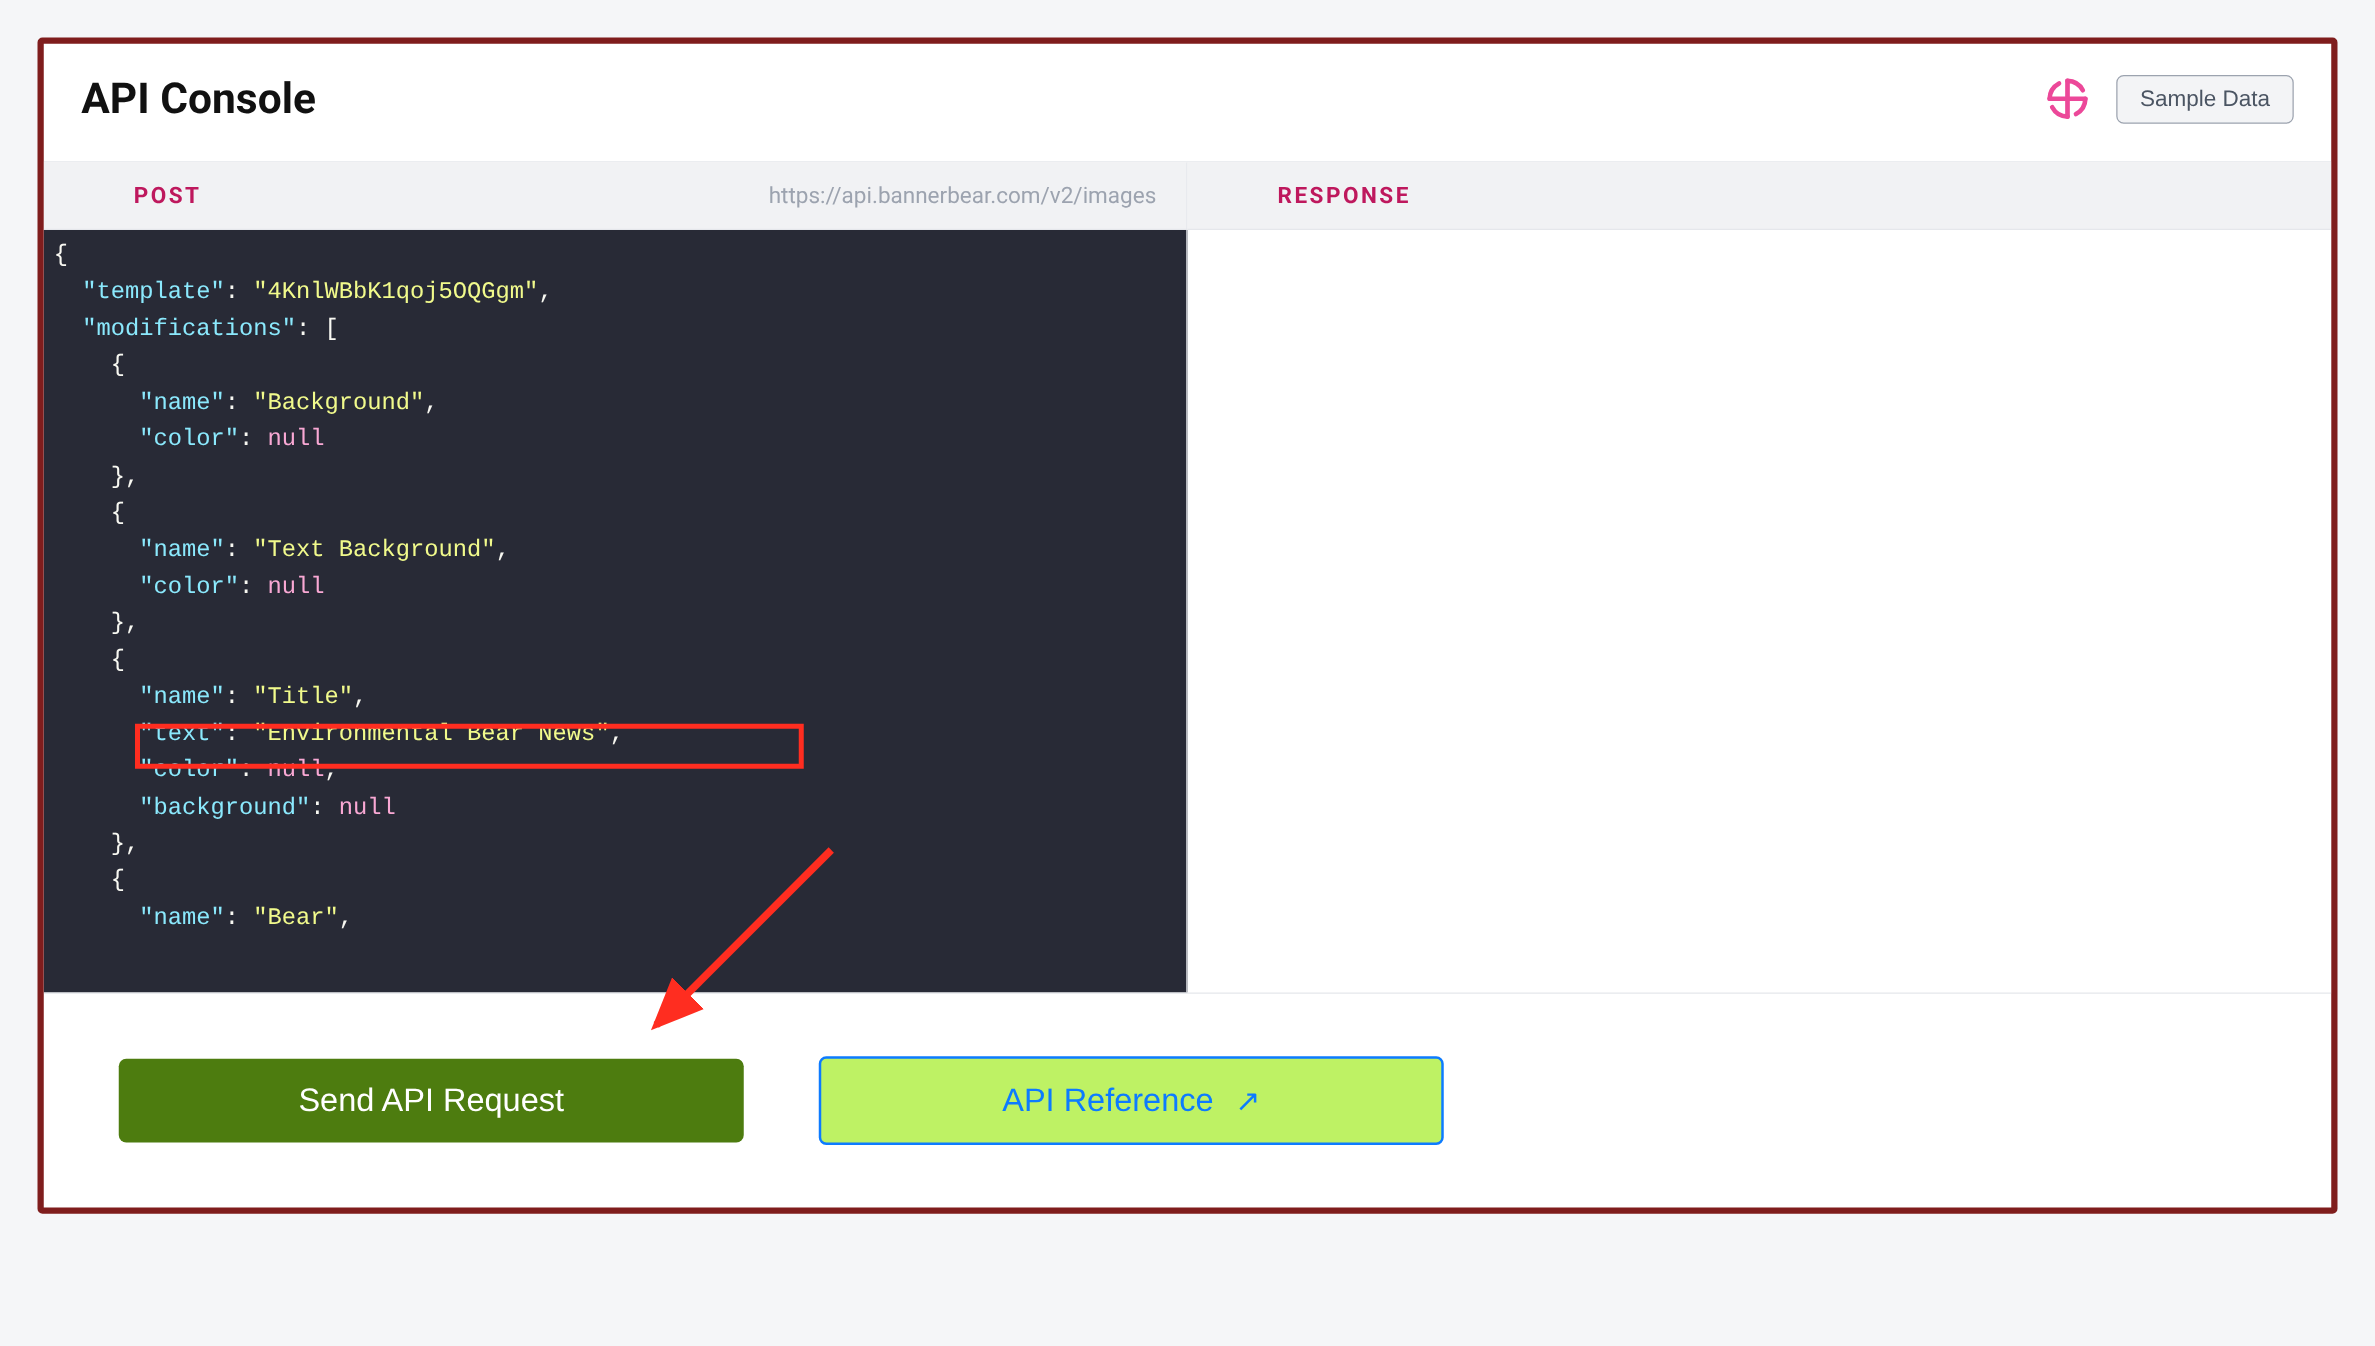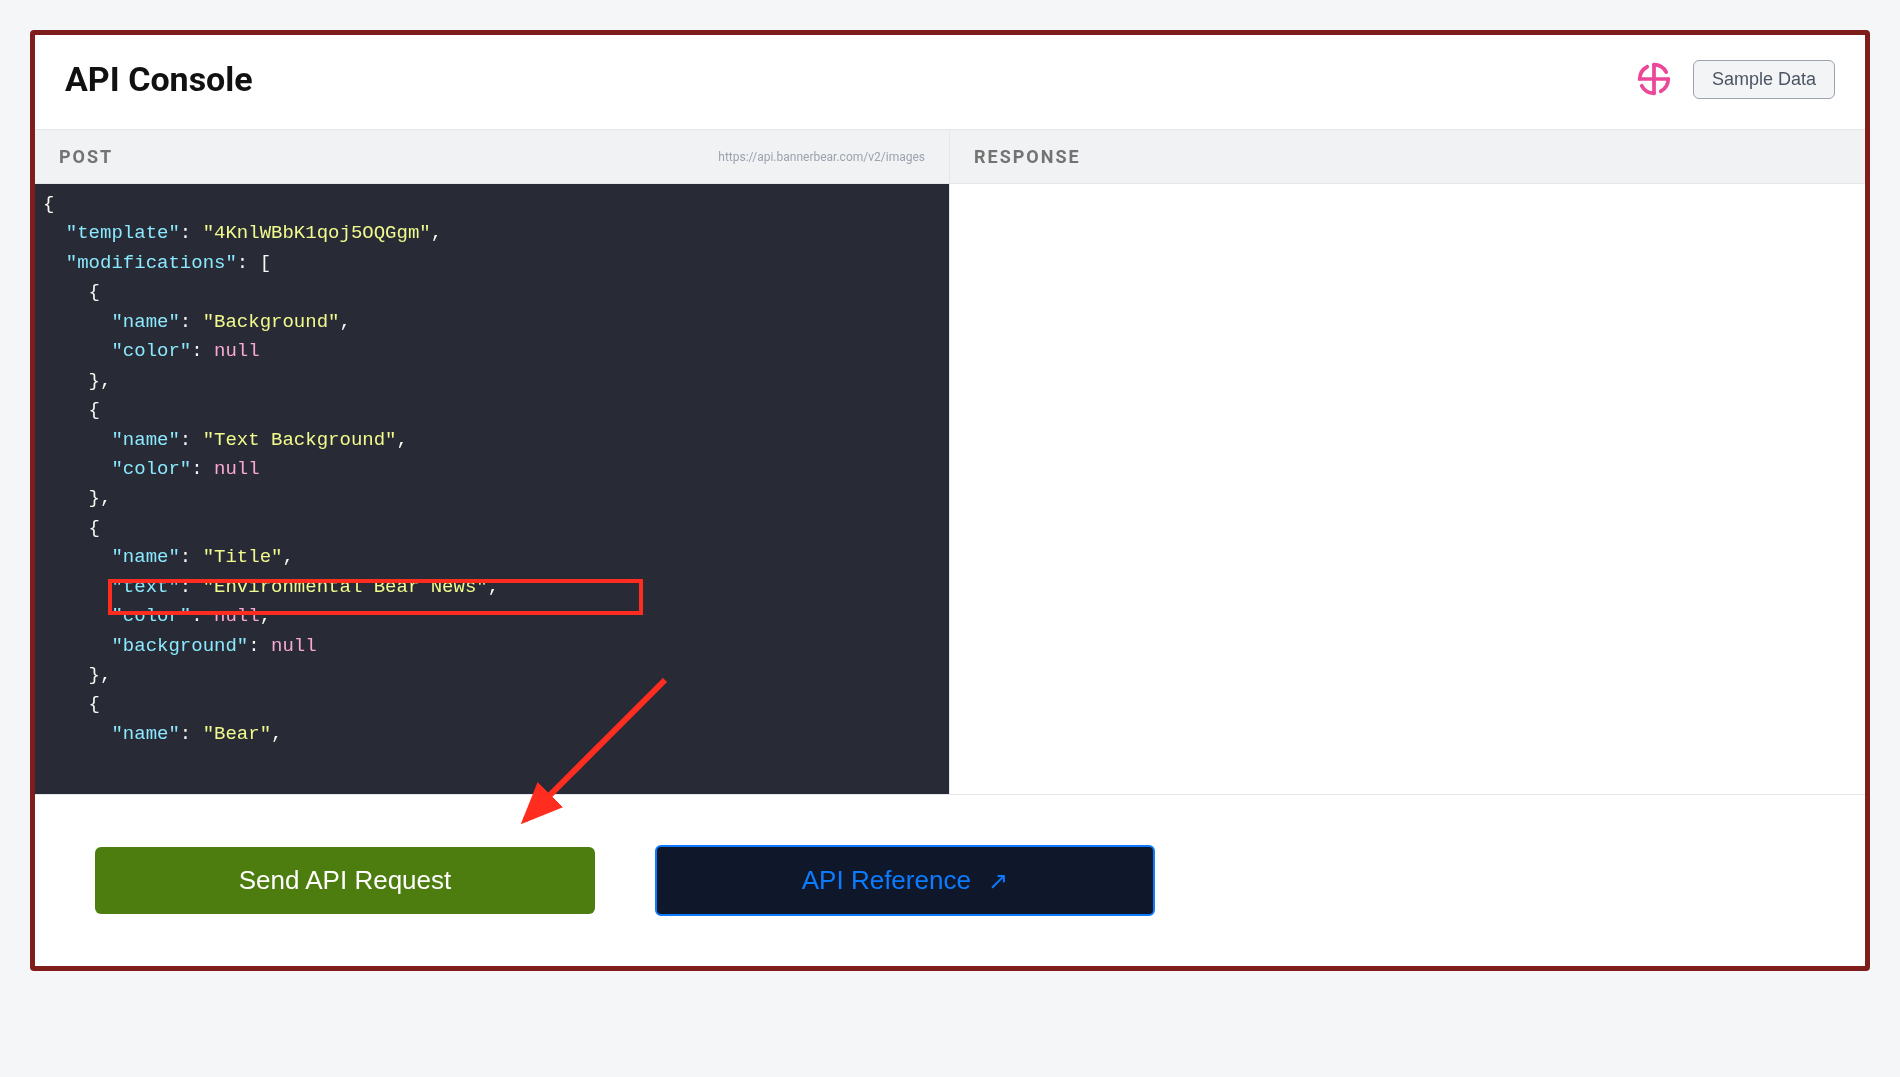--- a/index.html
+++ b/index.html
@@ -57,24 +57,25 @@
       align-items: center;
       justify-content: space-between;
       padding: 16px 24px;
       border-bottom: 1px solid #e5e7eb;
     }
     .panel-header-left { border-right: 1px solid #e5e7eb; }
     .panel-label {
       font-size: 18px;
       font-weight: 700;
       letter-spacing: 2px;
-      color: #737373;
+      color: #be185d;
+      margin-left: 48px;
     }
     .api-url {
-      font-size: 12px;
+      font-size: 18px;
       color: #9ca3af;
     }
     .code-area {
       background: #282a36;
       color: #f8f8f2;
       font-family: "SFMono-Regular", Consolas, "Liberation Mono", Menlo, monospace;
       font-size: 19px;
       line-height: 1.55;
       padding: 6px 8px 0 8px;
       min-height: 610px;
@@ -118,21 +119,21 @@
       cursor: pointer;
       min-width: 500px;
       text-align: center;
     }
     .btn-primary {
       background: #4d7c0f;
       color: #fff;
       border: none;
     }
     .btn-secondary {
-      background: #0f172a;
+      background: #bef264;
       color: #0d7bff;
       border: 2px solid #0d7bff;
     }
     .ext-icon {
       display: inline-block;
       margin-left: 10px;
       font-size: 24px;
     }
     .arrow-annotation {
       position: absolute;

